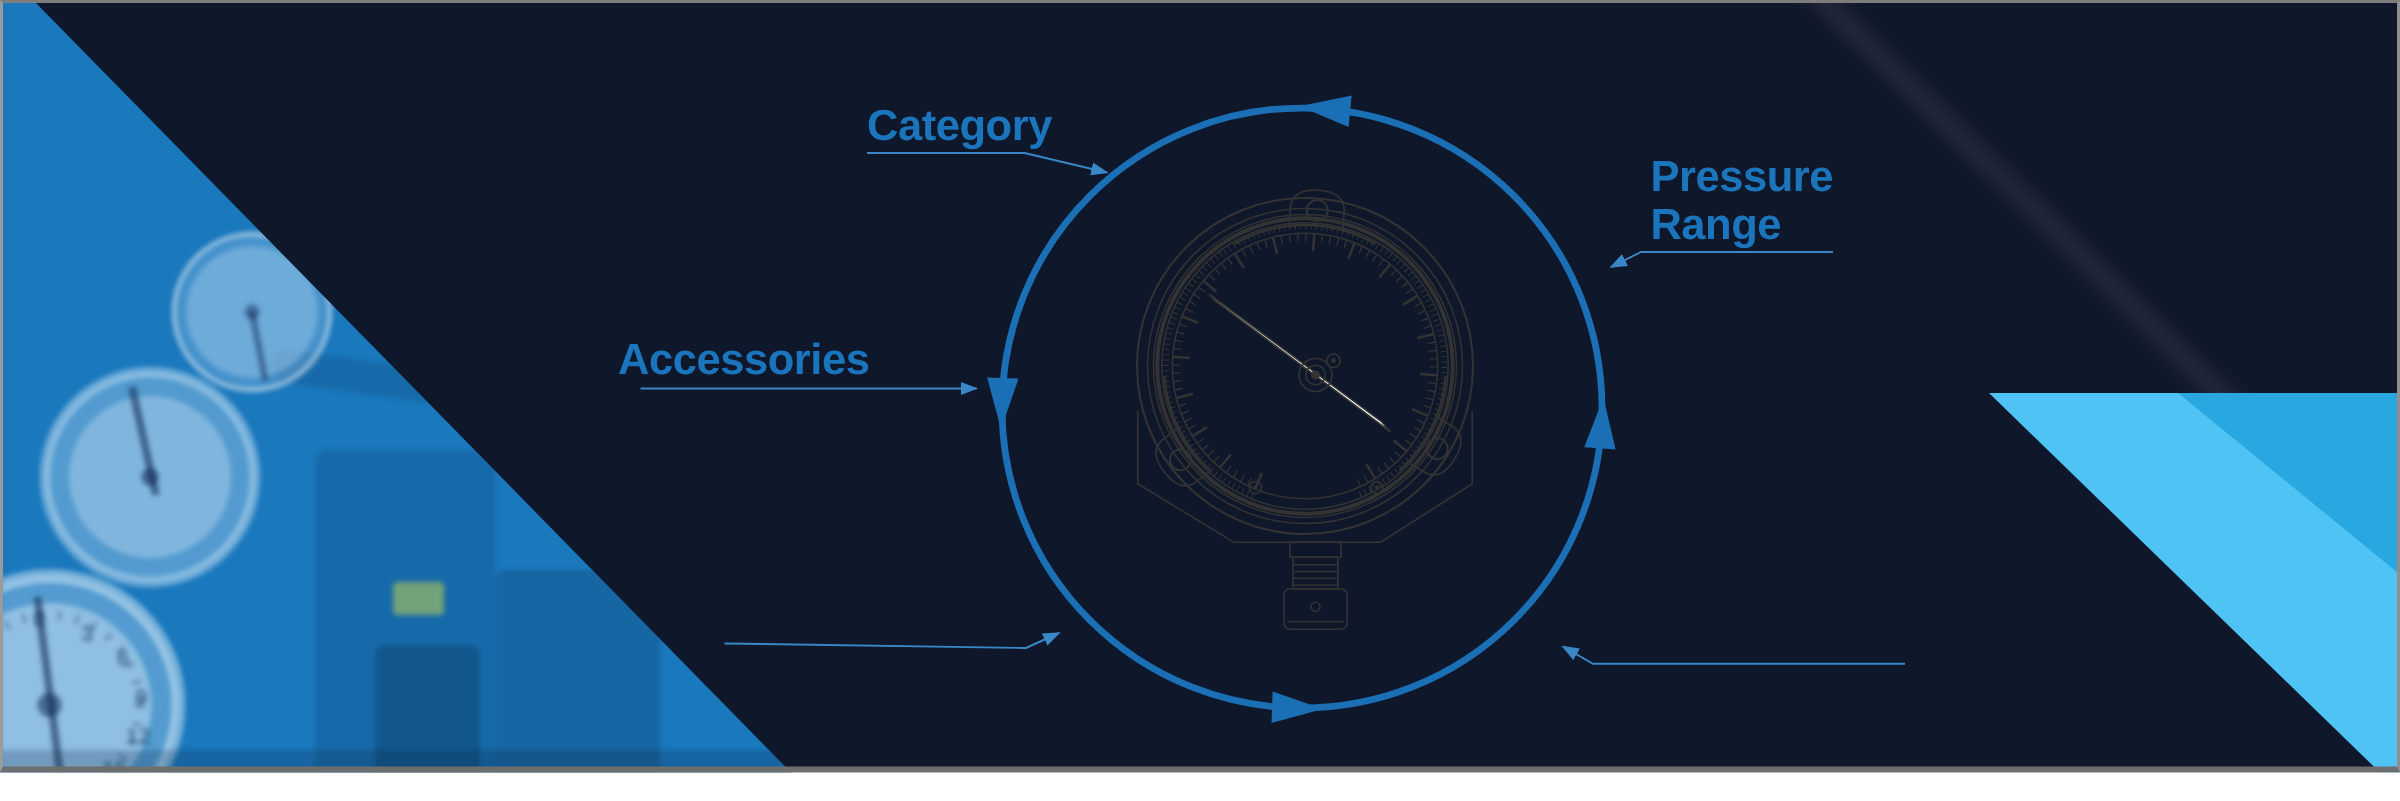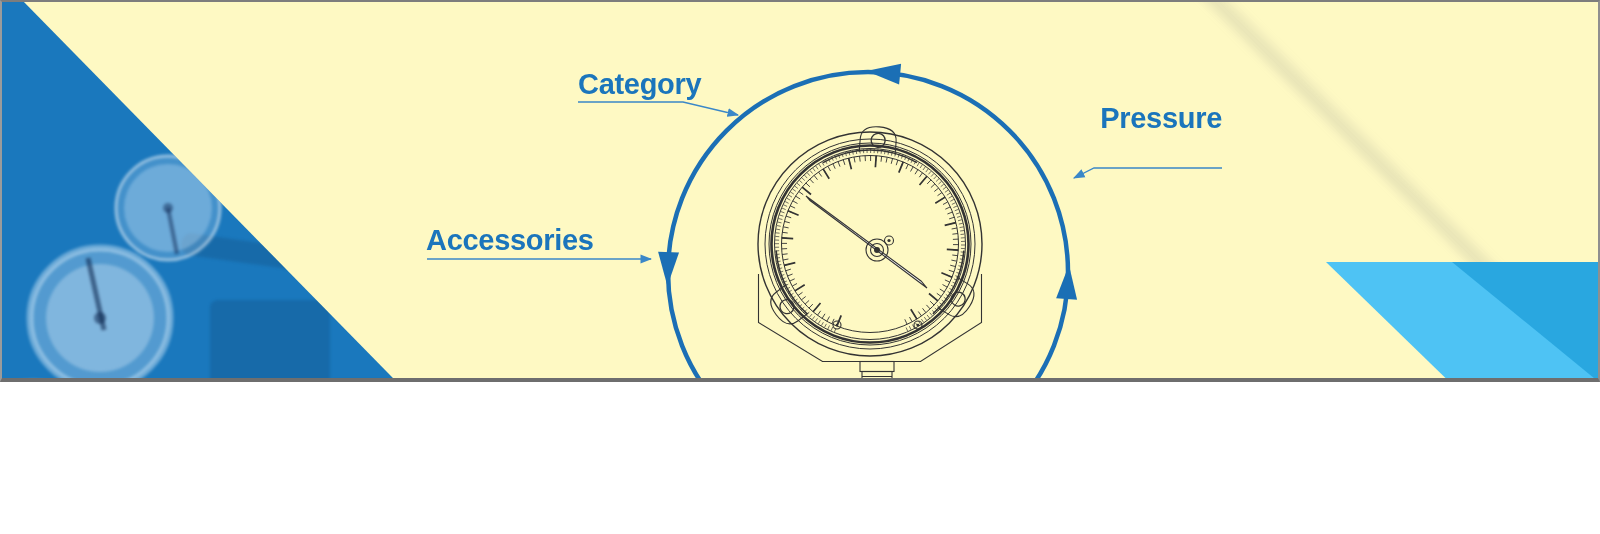--- a/index.html
+++ b/index.html
@@ -1,16 +1,16 @@
 <!DOCTYPE html>
 <html style="--label-blue: #1b75bc; --arc-blue: #1b6fb5; --callout-blue: #3a87c8; --left-triangle-blue: #1a78bd; --light-blue-triangle: #4ec3f4; --medium-blue-triangle: #29a7e0; --gauge-ink: #333333; --border-gray: #7a7a7a;"><head>
 <meta charset="utf-8">
 <style>
   html,body{margin:0;padding:0;background:#fff;}
-  .stage{position:relative;width:1600px;height:382px;background:#fef9c3;overflow:hidden;
+  .stage{position:relative;width:1600px;height:515px;background:#0f172a;overflow:hidden;
          font-family:"Liberation Sans",sans-serif;}
   
   .gray-stripe{position:absolute;left:1186px;top:-10px;width:28px;height:420px;
     transform-origin:0 0;transform:rotate(-45.3deg);
     background:linear-gradient(90deg,rgba(120,120,120,0) 0%,rgba(120,120,120,0.18) 45%,rgba(120,120,120,0) 100%);
     filter:blur(3px);}
   
   .left-photo{position:absolute;left:0;top:0;width:560px;height:534px;
     clip-path:polygon(0 0,22px 0,546px 534px,0 534px);
     background:var(--left-triangle-blue,#1a78bd);}
@@ -157,19 +157,20 @@
       <circle class="s" cx="877" cy="250" r="6.5"></circle>
       <circle cx="877" cy="250" r="3" fill="#333"></circle>
 
       <use href="#tabdef" transform="rotate(4.5 870 244)"></use>
       <use href="#tabdef" transform="rotate(122 870 244)"></use>
       <use href="#tabdef" transform="rotate(233 870 244)"></use>
     </g>
   </svg>
 
   <div class="label" style="left:578px;top:68px">Category</div>
-  <div class="label" style="left:426px;top:224px">Accessories</div>
+  <div class="label" style="left:412px;top:224px">Accessories</div>
   <div class="label right" style="right:378px;top:102px">
     <div>Pressure</div>
+    <div>Range</div>
   </div>
 
   <div class="frame"></div>
 </div>
 
 </body></html>

